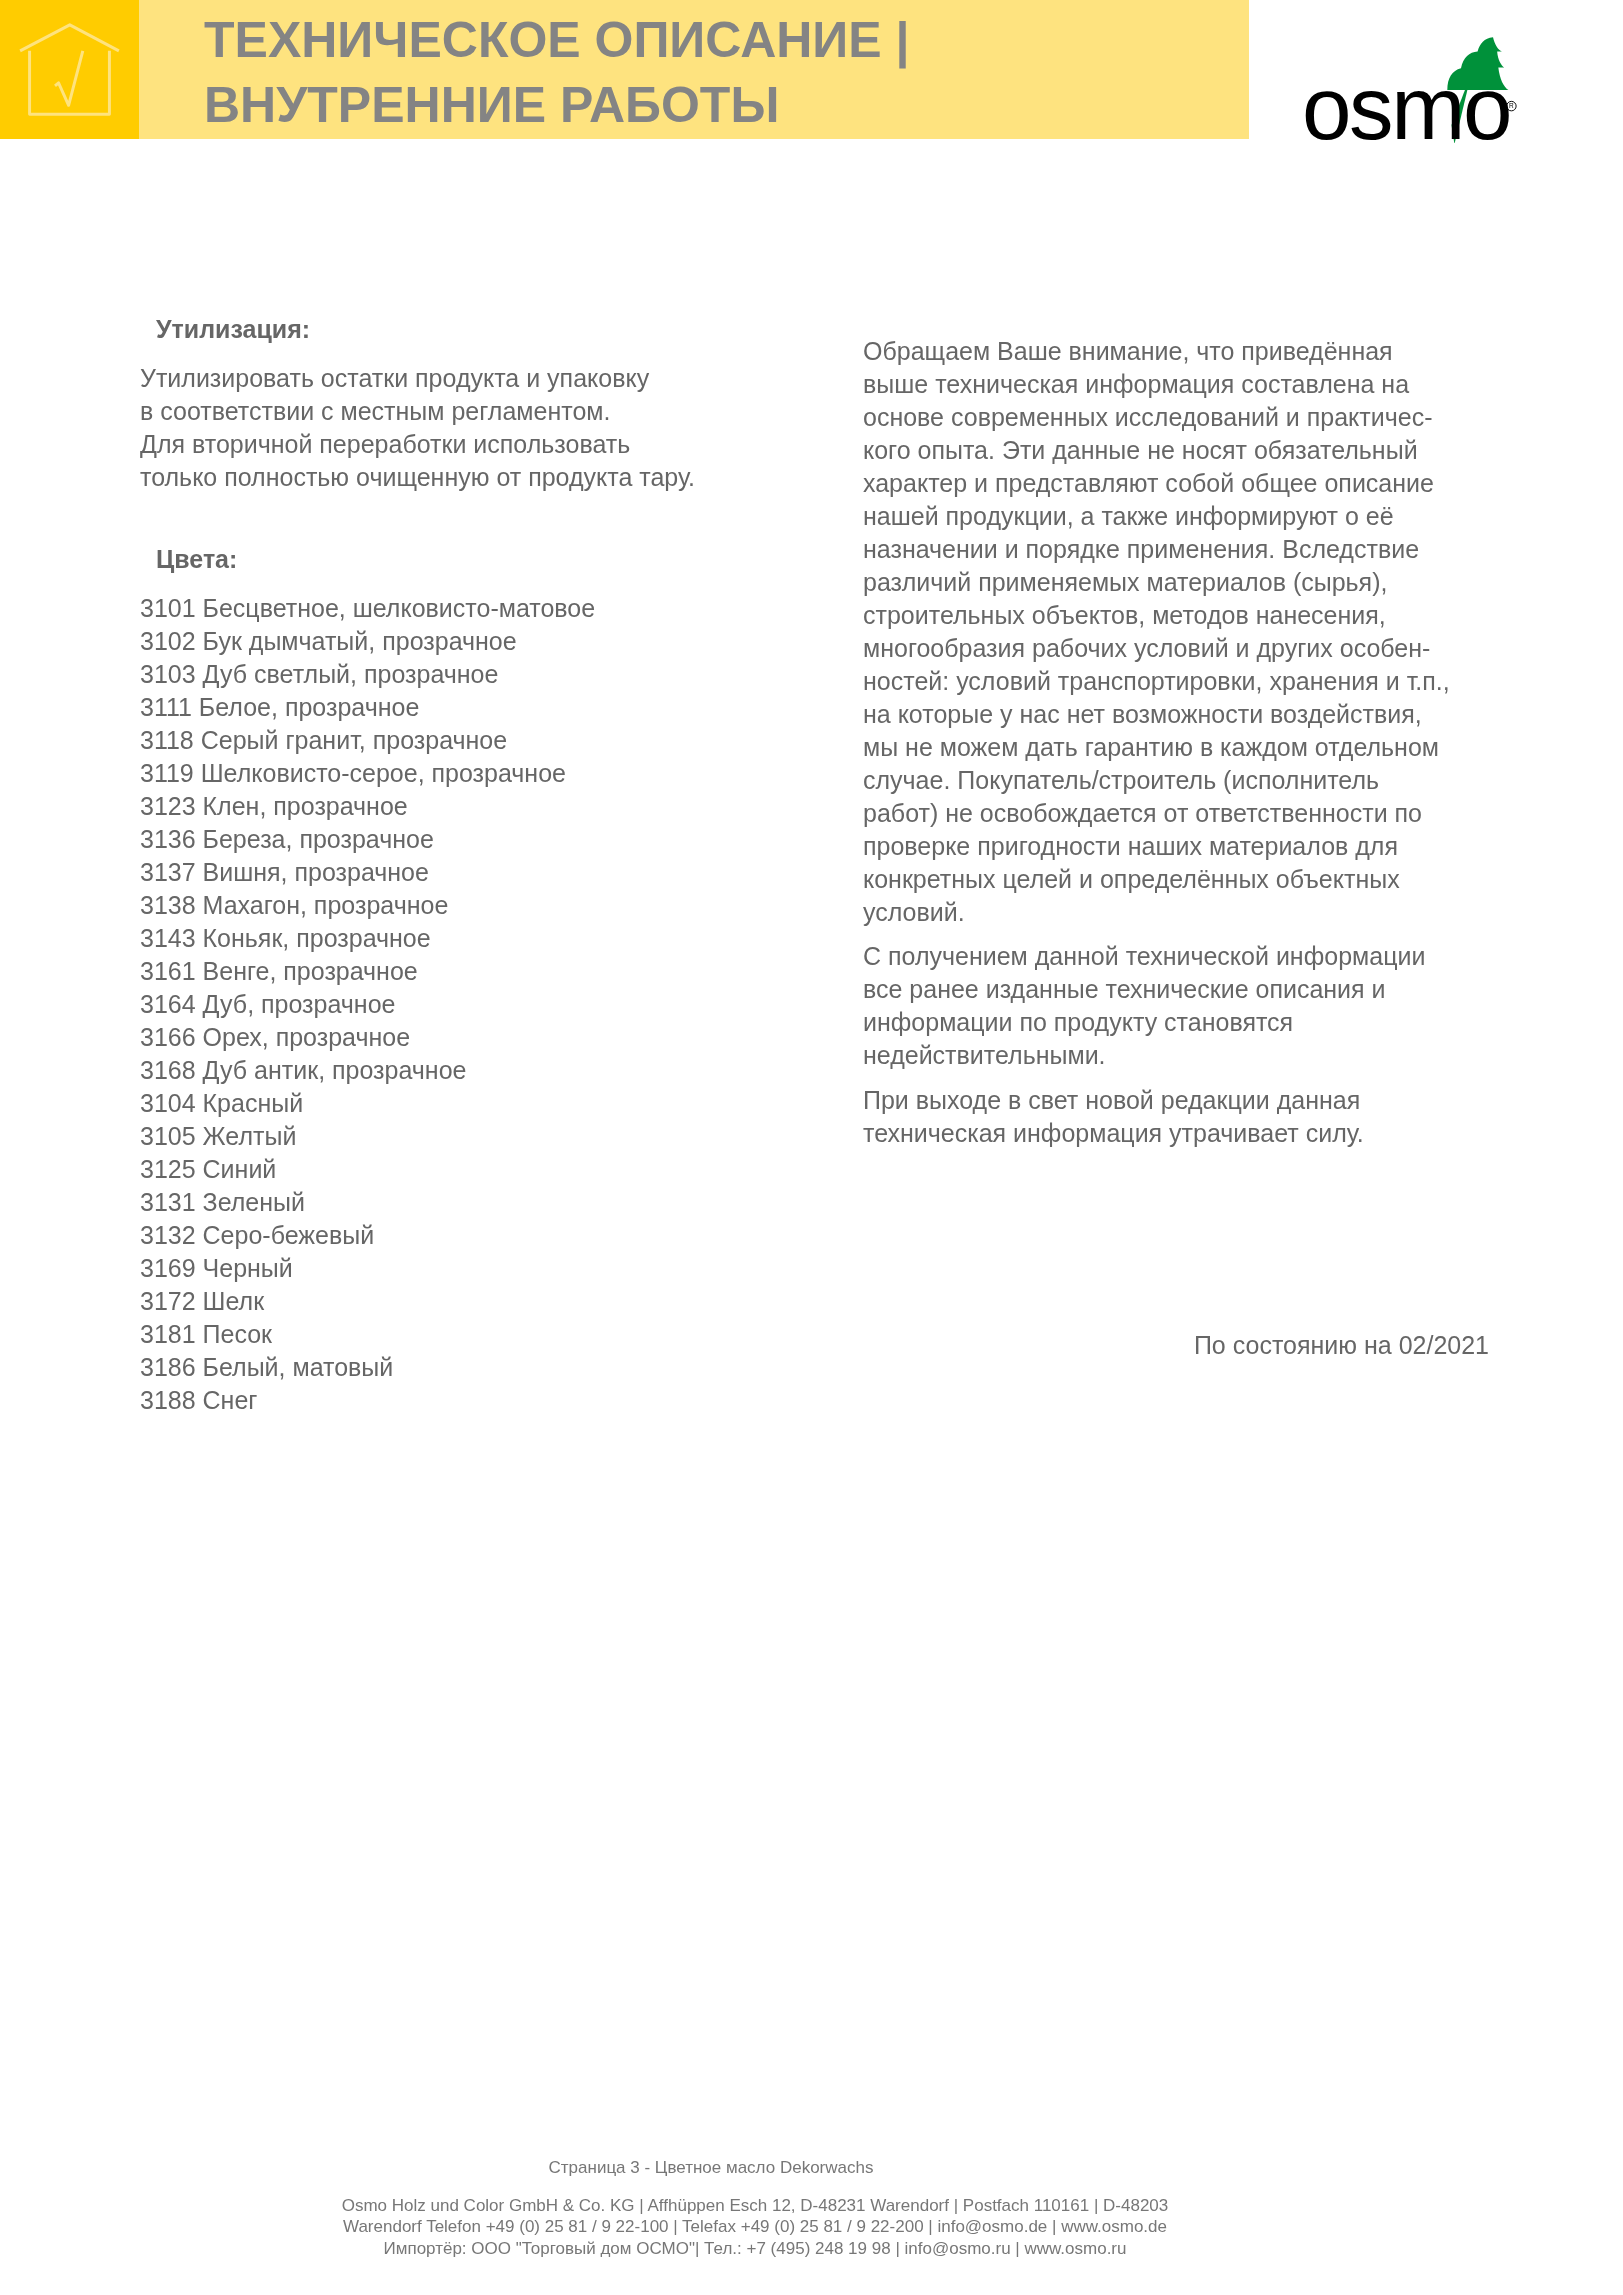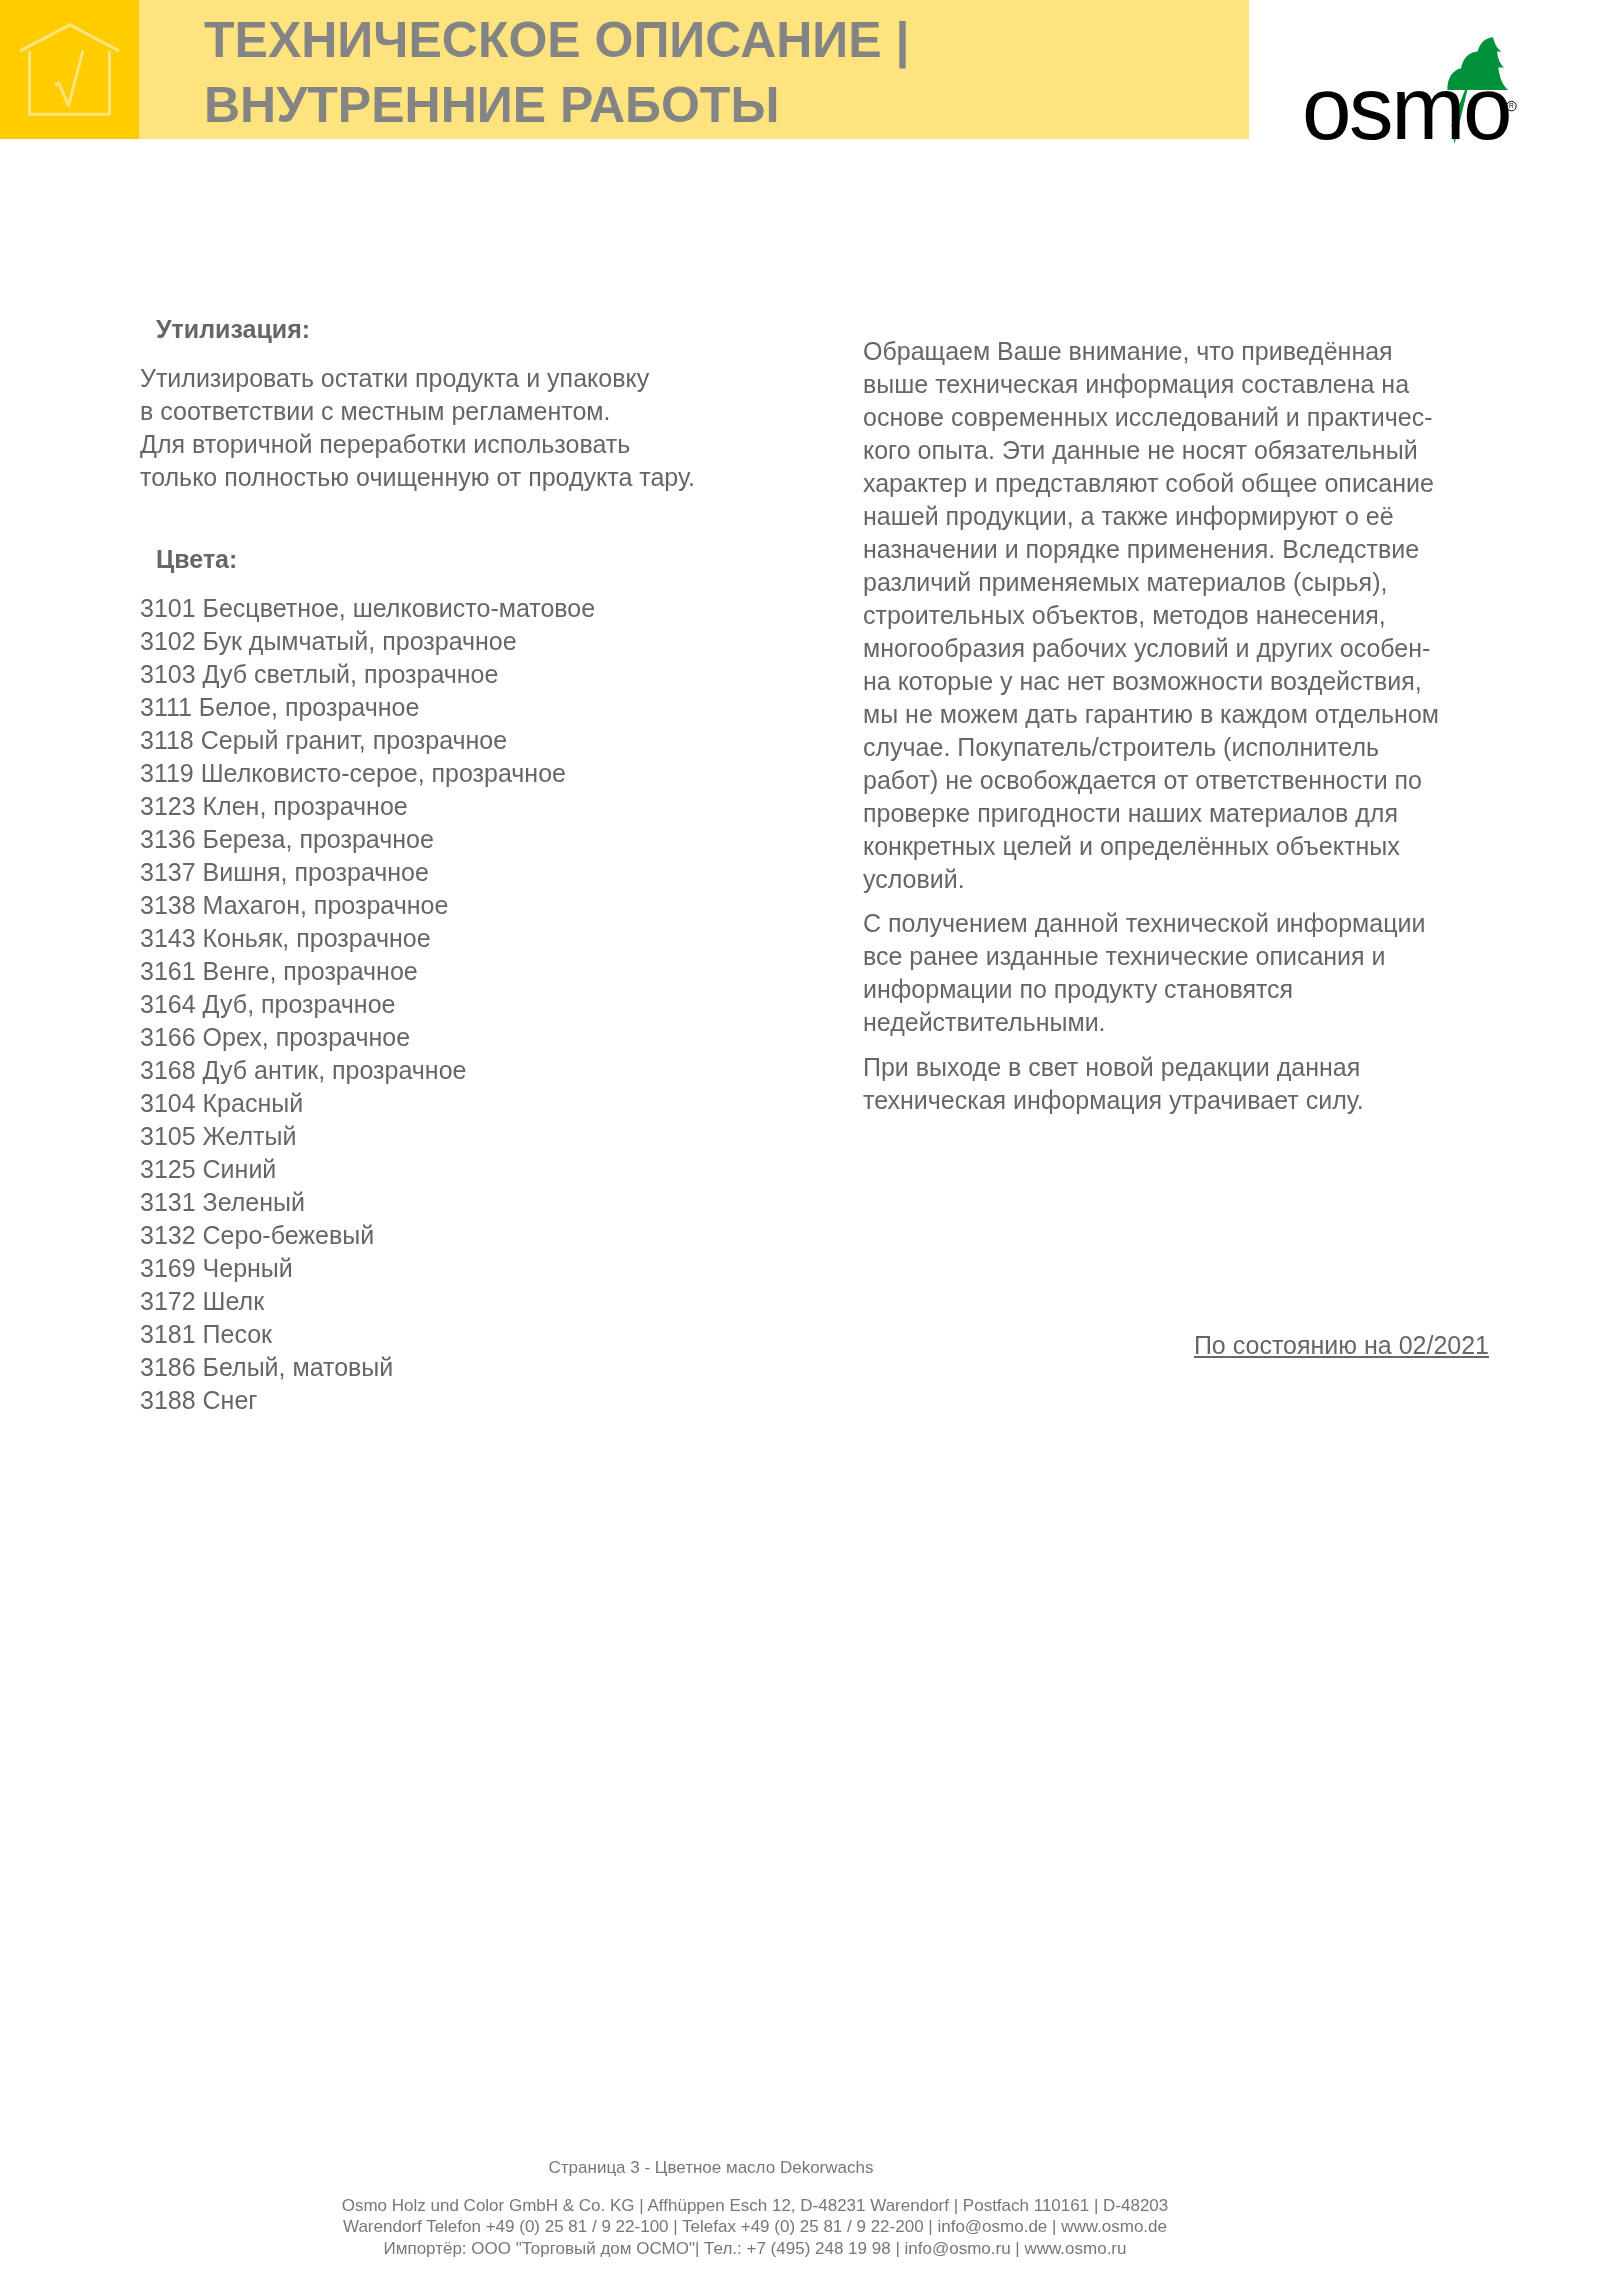--- a/index.html
+++ b/index.html
@@ -22,21 +22,21 @@
     .col-right { position: absolute; left: 863px; top: 335px; width: 641px; font-size: 25px; line-height: 33px; }
     .section-heading { font-weight: bold; margin: 16px; font-size: 25px; }
     .para { margin: 0; }
     .para-line { display: block; white-space: nowrap; }
     .spacer { height: 33px; }
     .colors-list { list-style: none; margin: 0; padding: 0; }
     .colors-list li { white-space: nowrap; }
     .right-para { margin: 0 0 11.3px 0; }
     .right-para .para-line { white-space: nowrap; }
 
-    .status-date { position: absolute; right: 134px; top: 1329px; font-size: 25px; line-height: 33px; text-decoration: underline; }
+    .status-date { position: absolute; right: 134px; top: 1329px; font-size: 25px; line-height: 33px; }
 
     .footer { position: absolute; left: 0; width: 1422px; text-align: center; font-size: 17px; color: #777; }
     .footer-page { top: 2158px; }
     .footer-lines { top: 2195px; line-height: 21.4px; padding-left: 44px; }
     .footer-lines span { display: block; }
   </style>
 </head>
 <body>
 
 <div class="header">
@@ -113,20 +113,21 @@
       <span class="para-line">Обращаем Ваше внимание, что приведённая</span>
       <span class="para-line">выше техническая информация составлена на</span>
       <span class="para-line">основе современных исследований и практичес-</span>
       <span class="para-line">кого опыта. Эти данные не носят обязательный</span>
       <span class="para-line">характер и представляют собой общее описание</span>
       <span class="para-line">нашей продукции, а также информируют о её</span>
       <span class="para-line">назначении и порядке применения. Вследствие</span>
       <span class="para-line">различий применяемых материалов (сырья),</span>
       <span class="para-line">строительных объектов, методов нанесения,</span>
       <span class="para-line">многообразия рабочих условий и других особен-</span>
+      <span class="para-line">ностей: условий транспортировки, хранения и т.п.,</span>
       <span class="para-line">на которые у нас нет возможности воздействия,</span>
       <span class="para-line">мы не можем дать гарантию в каждом отдельном</span>
       <span class="para-line">случае. Покупатель/строитель (исполнитель</span>
       <span class="para-line">работ) не освобождается от ответственности по</span>
       <span class="para-line">проверке пригодности наших материалов для</span>
       <span class="para-line">конкретных целей и определённых объектных</span>
       <span class="para-line">условий.</span>
     </p>
     <p class="right-para">
       <span class="para-line">С получением данной технической информации</span>

